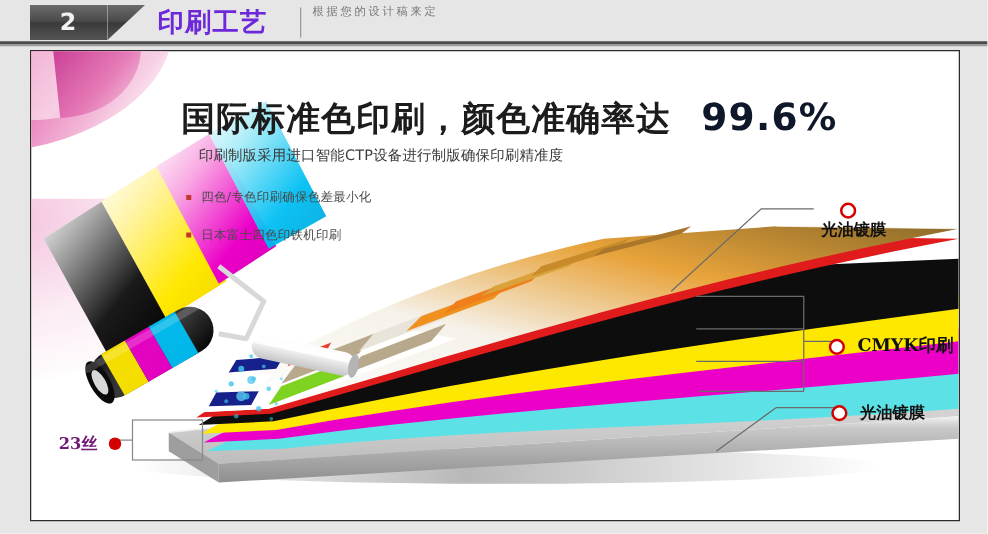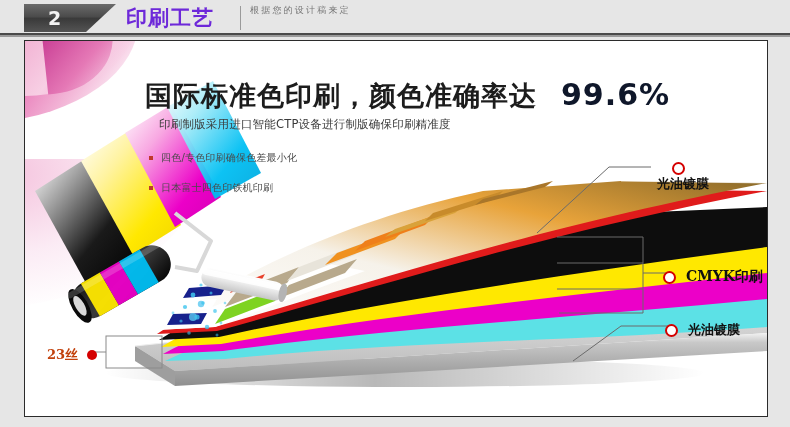--- a/index.html
+++ b/index.html
@@ -74,21 +74,21 @@
   
   .art{position:absolute;left:0;top:0;width:742px;height:375px;}
 
   
   .callout{position:absolute;display:flex;align-items:center;}
   .ring{width:9px;height:9px;border-radius:50%;border:2.5px solid #d40000;background:#fff;flex:0 0 auto;}
   .solid{width:10px;height:10px;border-radius:50%;background:#d40000;flex:0 0 auto;}
   .co-label{font-size:13px;font-weight:bold;color:#111;margin-left:10px;white-space:nowrap;
     font-family:"DejaVu Serif","Liberation Serif",serif;}
   .co-label.cmyk{font-size:14px;}
-  .lbl23{font-size:13px;font-weight:bold;color:#c2410c;margin-right:9px;white-space:nowrap;
+  .lbl23{font-size:13px;font-weight:bold;color:#701a75;margin-right:9px;white-space:nowrap;
     font-family:"DejaVu Serif","Liberation Serif",serif;text-underline-offset:1px;}
 </style>
 </head>
 <body>
 
 <div class="page">
 
   <div class="header">
     <div class="hdr-badge">
       <span>2</span>

